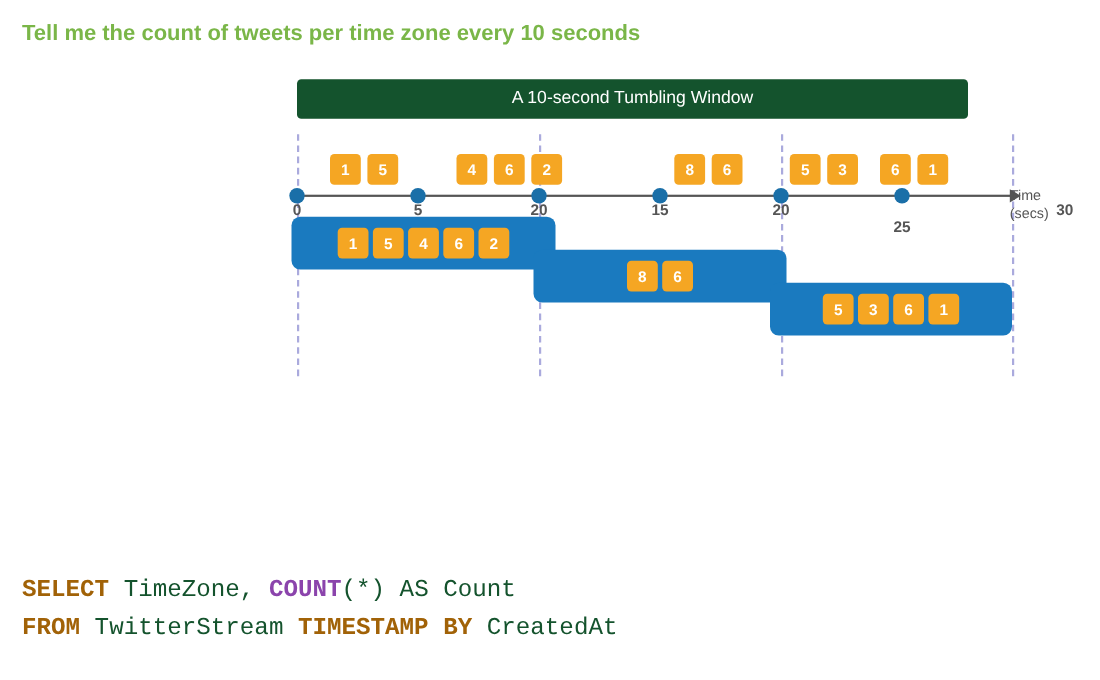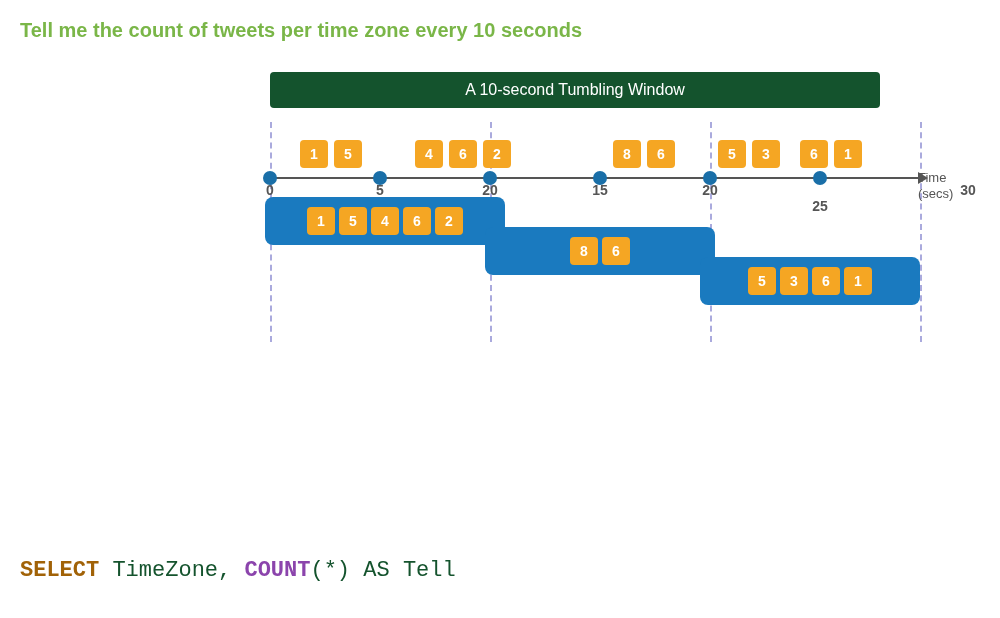--- a/index.html
+++ b/index.html
@@ -226,15 +226,18 @@
     <div class="badge">5</div>
     <div class="badge">3</div>
     <div class="badge">6</div>
     <div class="badge">1</div>
   </div>
 
 </div>
 
 <div class="sql-area">
   <div>
-    <span class="kw-blue">SELECT</span><span class="kw-normal"> TimeZone, </span><span class="kw-purple">COUNT</span><span class="kw-normal">(*) AS Tell</span>
+    <span class="kw-blue">SELECT</span><span class="kw-normal"> TimeZone, </span><span class="kw-purple">COUNT</span><span class="kw-normal">(*) AS Count</span>
+  </div>
+  <div>
+    <span class="kw-blue">FROM</span><span class="kw-normal"> TwitterStream </span><span class="kw-blue">TIMESTAMP</span><span class="kw-blue"> BY</span><span class="kw-normal"> CreatedAt</span>
   </div>
 </div>
 
 </body></html>

